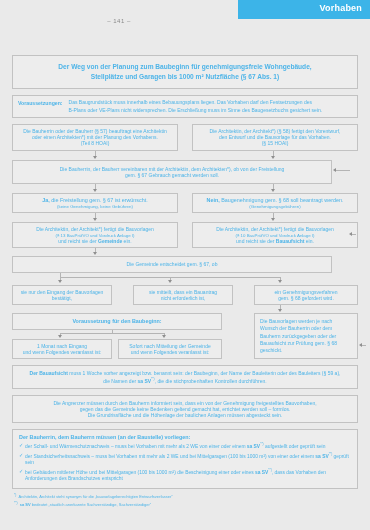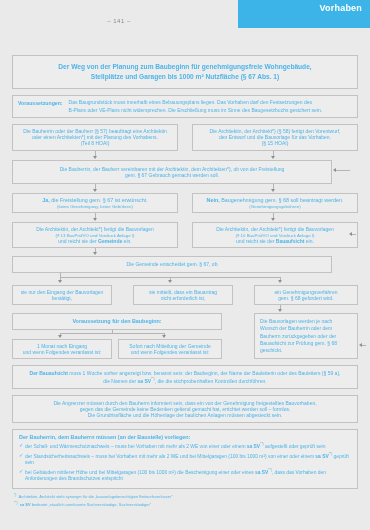--- a/index.html
+++ b/index.html
@@ -5,21 +5,21 @@
   html,body{margin:0;padding:0;}
   body{
     width:370px;height:530px;
     background:#eaeaea;
     font-family:"Liberation Sans", sans-serif;
     color:#4db4e8;
     overflow:hidden;
     position:relative;
   }
   .header-bar{
-    position:absolute;top:0;left:238px;width:132px;height:28px;
+    position:absolute;top:0;left:238px;width:132px;height:19px;
     background:#3cb4e8;
   }
   .header-bar .title{
     position:absolute;right:8px;top:3px;
     color:#ffffff;font-weight:bold;font-size:9px;letter-spacing:.2px;
   }
   .page-num{
     position:absolute;top:18px;left:0;width:238px;text-align:center;
     font-size:6px;color:#8a8a8a;letter-spacing:.5px;
   }

